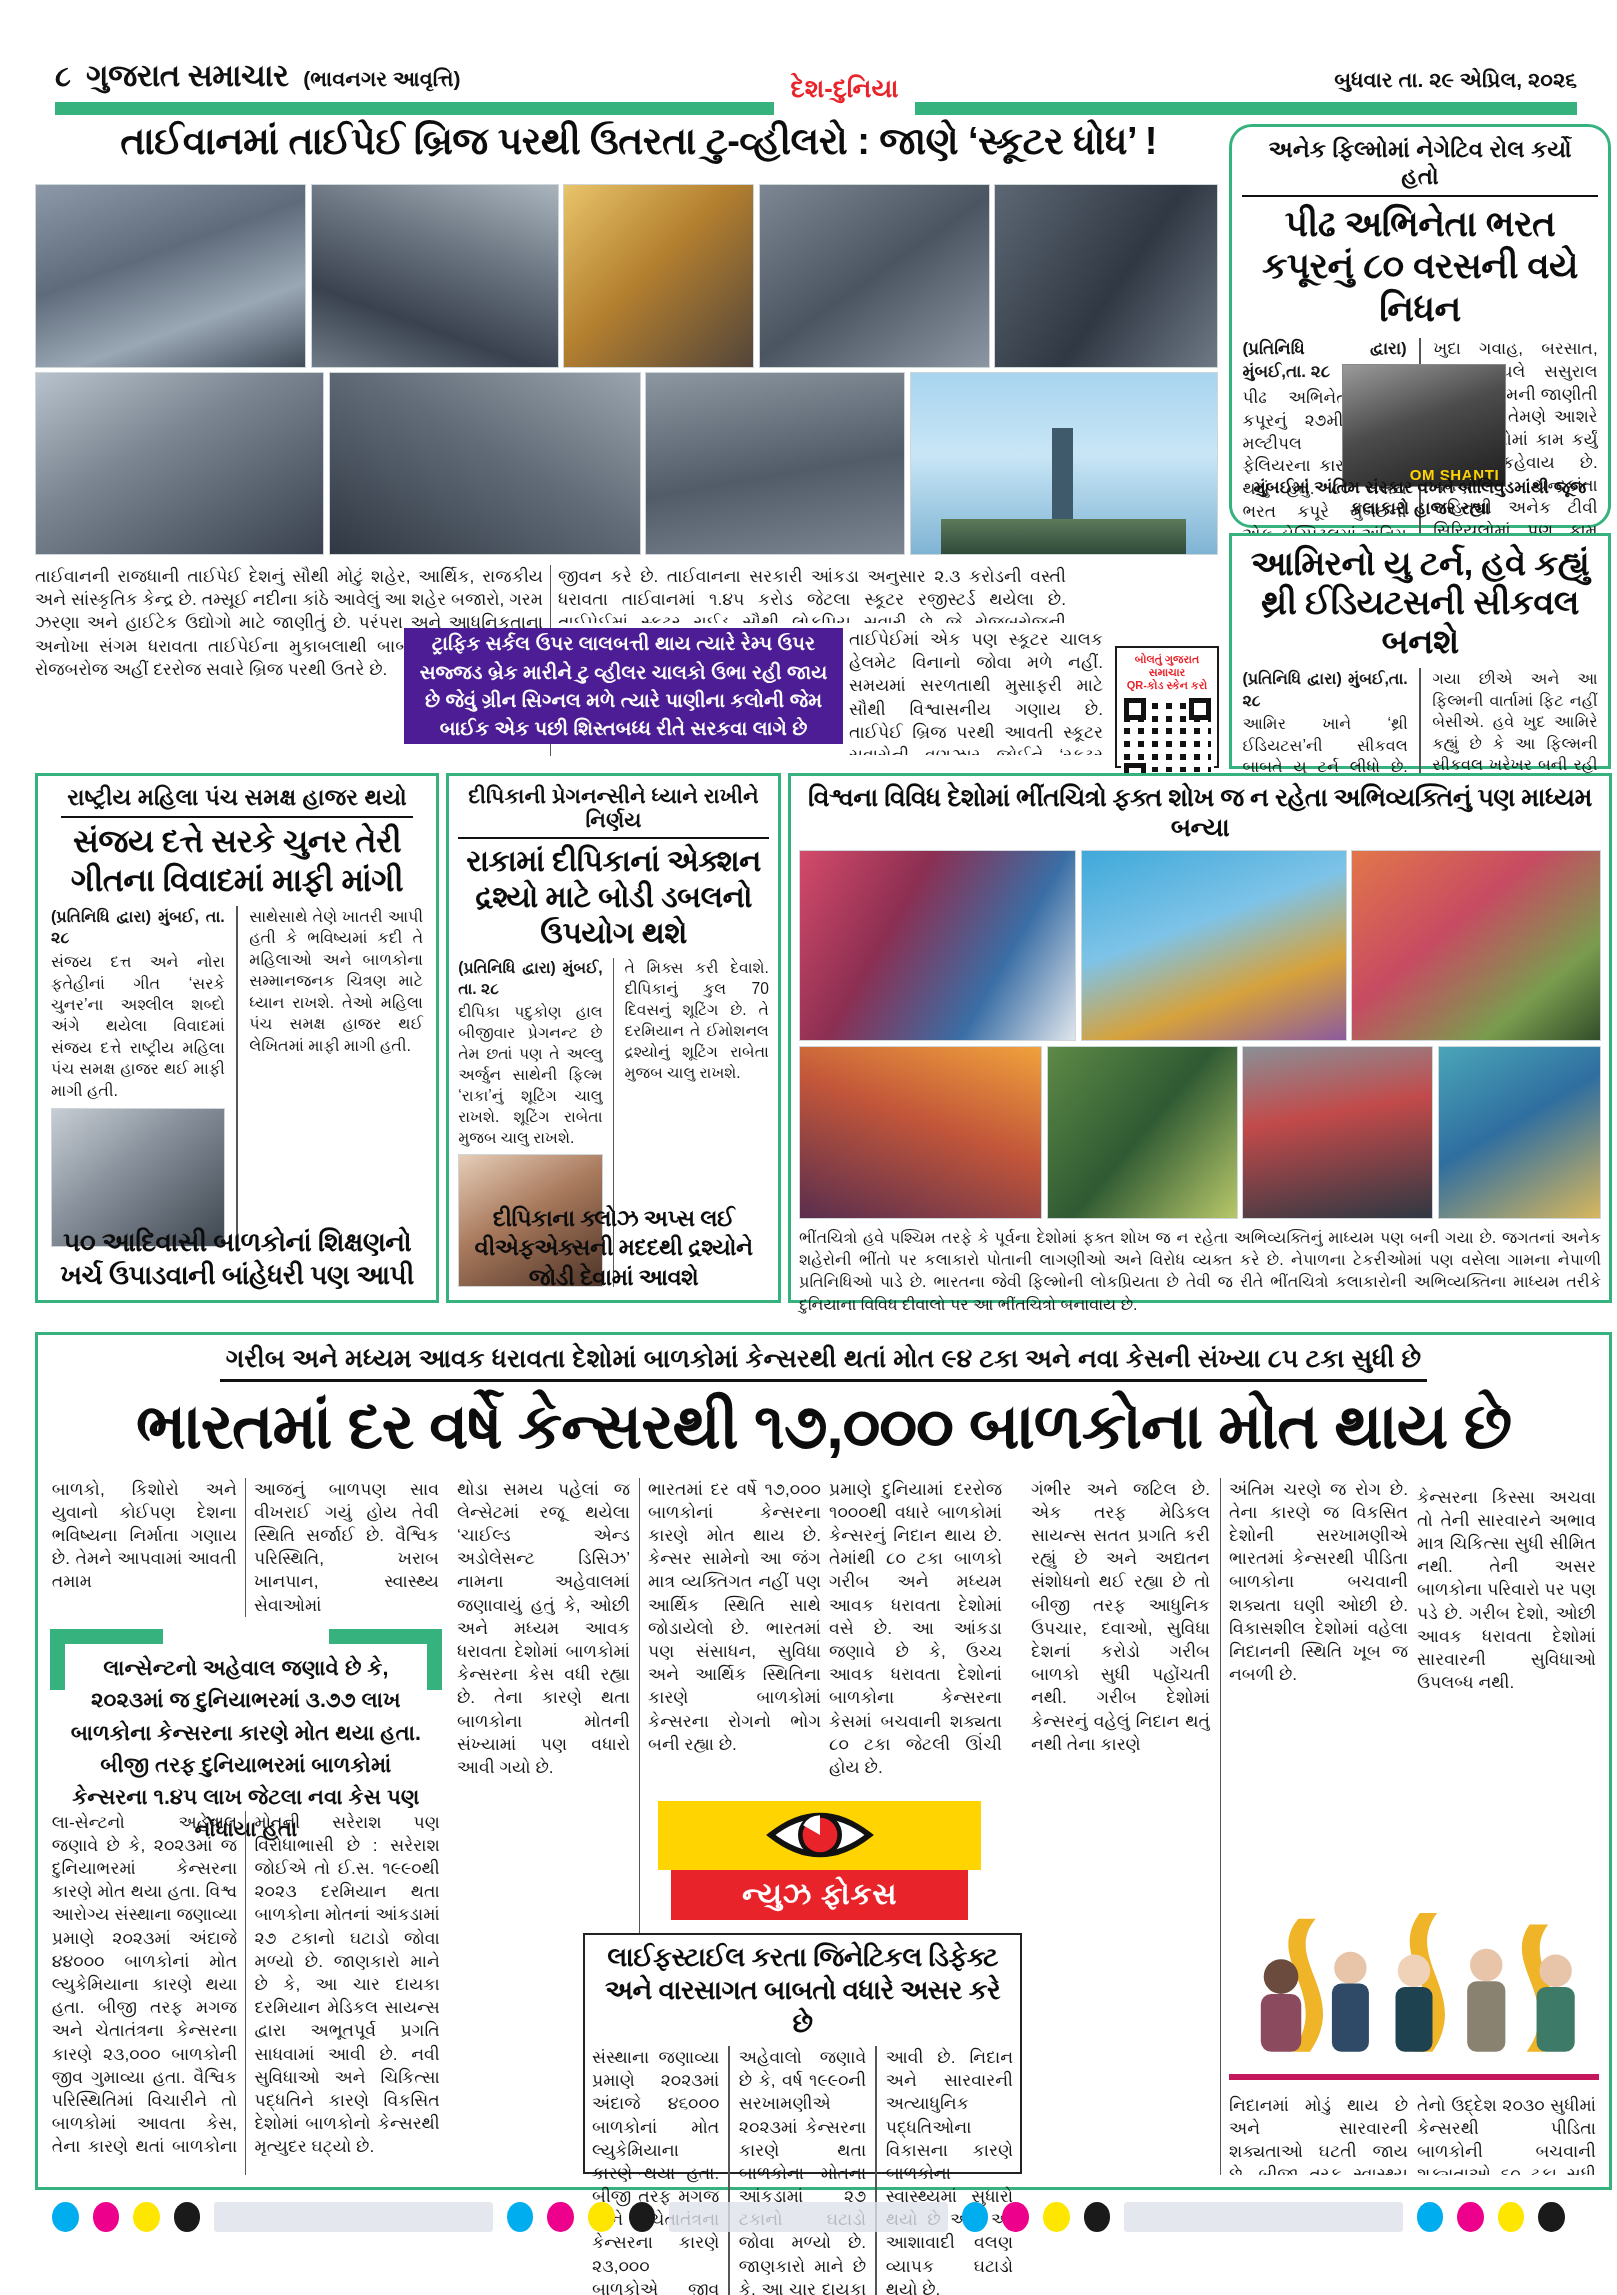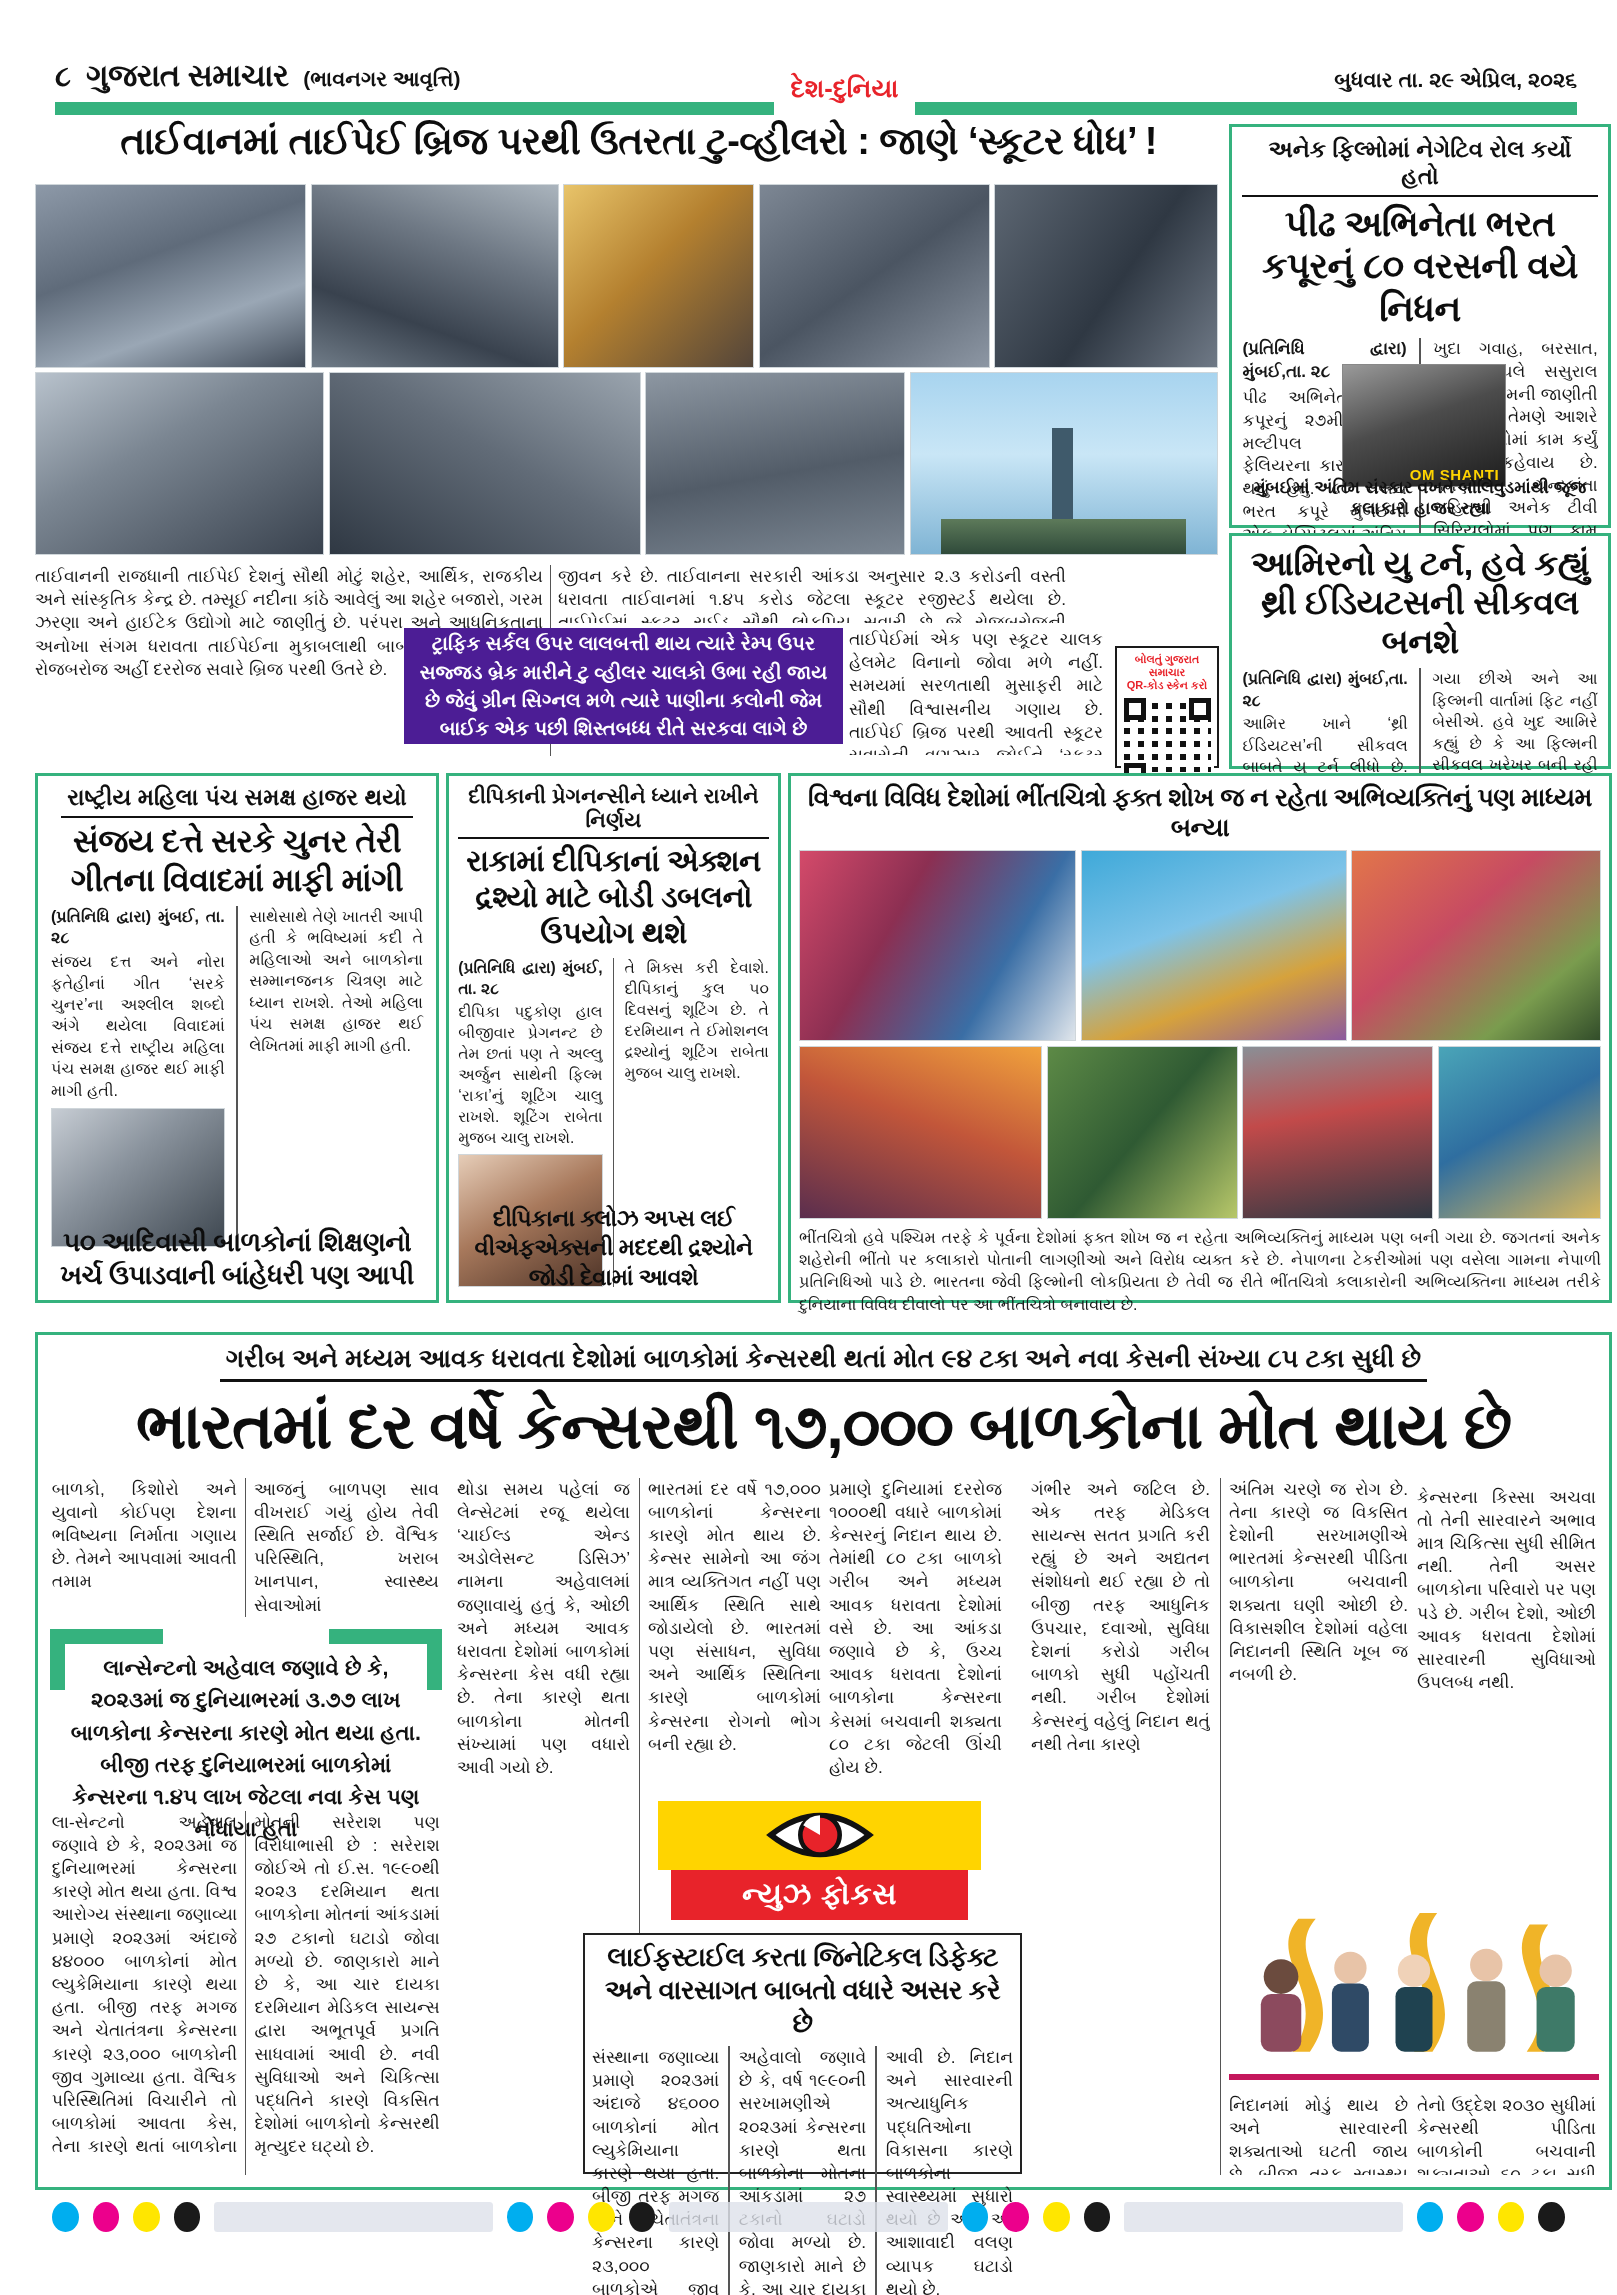--- a/index.html
+++ b/index.html
@@ -77,21 +77,21 @@
   <div class="abs qrbox" style="left:1115px;top:646px;width:104px;height:122px;padding:4.6px 3.5px;">
     <div class="qr-title" style="font-size:11px;">બોલતું ગુજરાત સમાચાર</div>
     <div class="qr-title" style="font-size:11px;">QR-કોડ સ્કેન કરો</div>
     <div class="qr">
       <div class="eye" style="left:0;top:0;"></div>
       <div class="eye" style="right:0;top:0;"></div>
       <div class="eye" style="left:0;bottom:0;"></div>
     </div>
   </div>
 
-  <div class="abs greenbox" style="left:1229px;top:124px;width:382px;height:404px;padding:9.2px 10.4px;">
+  <div class="abs greenbox" style="left:1229px;top:124px;width:382px;height:404px;padding:9.2px 10.4px;border-radius:23px;">
     <div class="kicker" style="font-size:23px;"><span class="inner">અનેક ફિલ્મોમાં નેગેટિવ રોલ કર્યો હતો</span></div>
     <div class="hl" style="font-size:36px;line-height:1.18;margin-top:5.8px;">પીઢ અભિનેતા ભરત કપૂરનું ૮૦ વરસની વયે નિધન</div>
     <div style="display:flex;gap:12.7px;margin-top:8px;">
       <div style="flex:1;">
         <div class="body-text dateline" style="font-size:17px;">(પ્રતિનિધિ દ્વારા) મુંબઈ,તા. ૨૮</div>
         <div class="body-text" style="font-size:17px;margin-top:3.5px;">પીઢ અભિનેતા ભરત કપૂરનું ૨૭મી એપ્રિલે મલ્ટીપલ ઓર્ગેન ફેલિયરના કારણે નિધન થયું હતું. ૮૦ વર્ષીય ભરત કપૂરે મુંબઈની એક હોસ્પિટલમાં અંતિમ શ્વાસ લીધા હતા. ભરત કપૂરે અનેક ફિલ્મોમાં નેગેટિવ રોલ ભજવ્યા હતા.</div>
       </div>
       <div class="vline" style="height:auto;"></div>
       <div style="flex:1;">
         <div class="body-text" style="font-size:17px;">ખુદા ગવાહ, બરસાત, સાજન ચલે સસુરાલ અને રંગ તેમની જાણીતી ફિલ્મો છે. તેમણે આશરે ૧૫૦ ફિલ્મોમાં કામ કર્યું હોવાનું કહેવાય છે. તેમણે ચન્દ્રકાંતા સહિતની અનેક ટીવી સિરિયલોમાં પણ કામ કર્યું હતું.</div>
@@ -138,21 +138,21 @@
     <div class="kicker" style="font-size:21px;"><span class="inner">દીપિકાની પ્રેગનન્સીને ધ્યાને રાખીને નિર્ણય</span></div>
     <div class="hl" style="font-size:30px;line-height:1.2;margin-top:4.6px;">રાકામાં દીપિકાનાં એક્શન દ્રશ્યો માટે બોડી ડબલનો ઉપયોગ થશે</div>
     <div style="display:flex;gap:10.4px;margin-top:7px;">
       <div style="flex:1;">
         <div class="body-text dateline" style="font-size:15.6px;">(પ્રતિનિધિ દ્વારા) મુંબઈ, તા. ૨૮</div>
         <div class="body-text" style="font-size:15.6px;margin-top:2.3px;">દીપિકા પદુકોણ હાલ બીજીવાર પ્રેગનન્ટ છે તેમ છતાં પણ તે અલ્લુ અર્જુન સાથેની ફિલ્મ ‘રાકા’નું શૂટિંગ ચાલુ રાખશે. શૂટિંગ રાબેતા મુજબ ચાલુ રાખશે.</div>
         <div class="photo" style="width:100%;height:133px;margin-top:5.8px;background:linear-gradient(150deg,#e6cdb8 0%,#a8795c 45%,#4e3428 100%);"></div>
       </div>
       <div class="vline"></div>
       <div style="flex:1;">
-        <div class="body-text" style="font-size:15.6px;">તે મિક્સ કરી દેવાશે. દીપિકાનું કુલ ૫૦ દિવસનું શૂટિંગ છે. તે દરમિયાન તે ઈમોશનલ દ્રશ્યોનું શૂટિંગ રાબેતા મુજબ ચાલુ રાખશે.</div>
+        <div class="body-text" style="font-size:15.6px;">તે મિક્સ કરી દેવાશે. દીપિકાનું કુલ 70 દિવસનું શૂટિંગ છે. તે દરમિયાન તે ઈમોશનલ દ્રશ્યોનું શૂટિંગ રાબેતા મુજબ ચાલુ રાખશે.</div>
       </div>
     </div>
     <div class="subhead" style="position:absolute;left:9.2px;right:9.2px;bottom:8px;font-size:23px;line-height:1.28;">દીપિકાના ક્લોઝ અપ્સ લઈ વીએફએક્સની મદદથી દ્રશ્યોને જોડી દેવામાં આવશે</div>
   </div>
 
   <div class="abs greenbox" style="left:788px;top:773px;width:824px;height:530px;padding:7px 8px;">
     <div class="hl" style="font-size:25.4px;">વિશ્વના વિવિધ દેશોમાં ભીંતચિત્રો ફક્ત શોખ જ ન રહેતા અભિવ્યક્તિનું પણ માધ્યમ બન્યા</div>
     <div style="display:flex;gap:4.6px;margin-top:7px;">
       <div class="photo" style="width:277px;height:191px;background:linear-gradient(120deg,#d44a6a 0%,#8c2f52 35%,#3a6ea5 70%,#e0e6ec 100%);"></div>
       <div class="photo" style="width:266px;height:191px;background:linear-gradient(160deg,#3fa9d9 0%,#7ec3e8 40%,#d6a23c 70%,#8c5a9e 100%);"></div>

